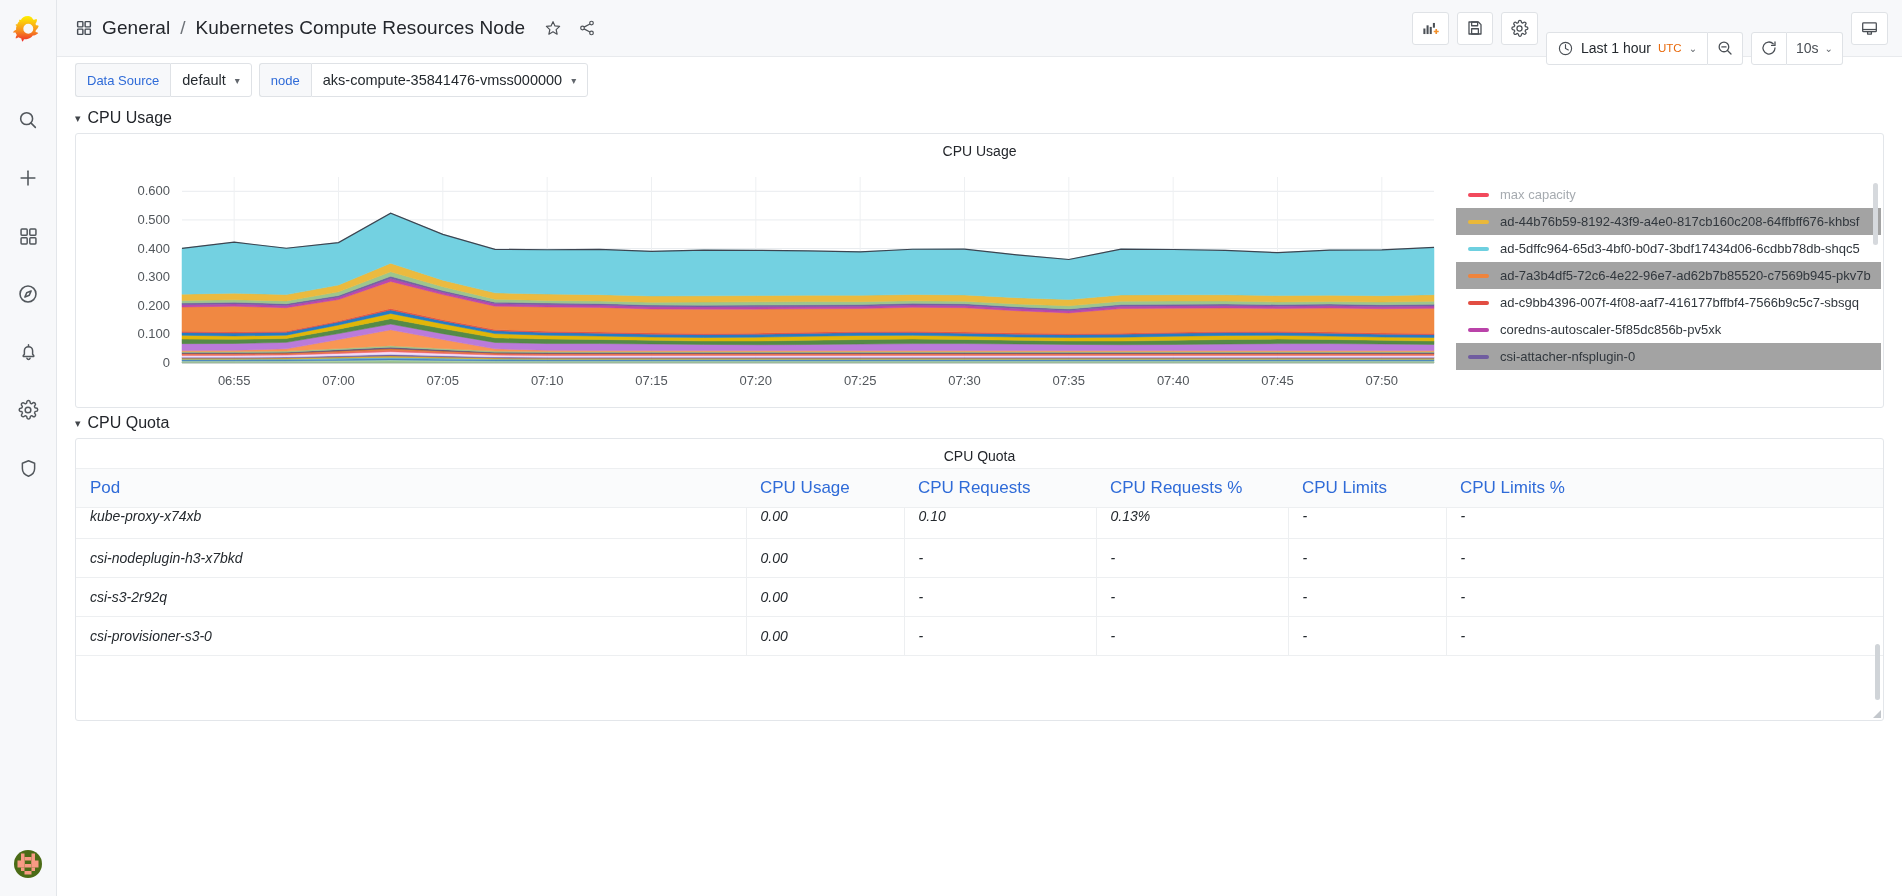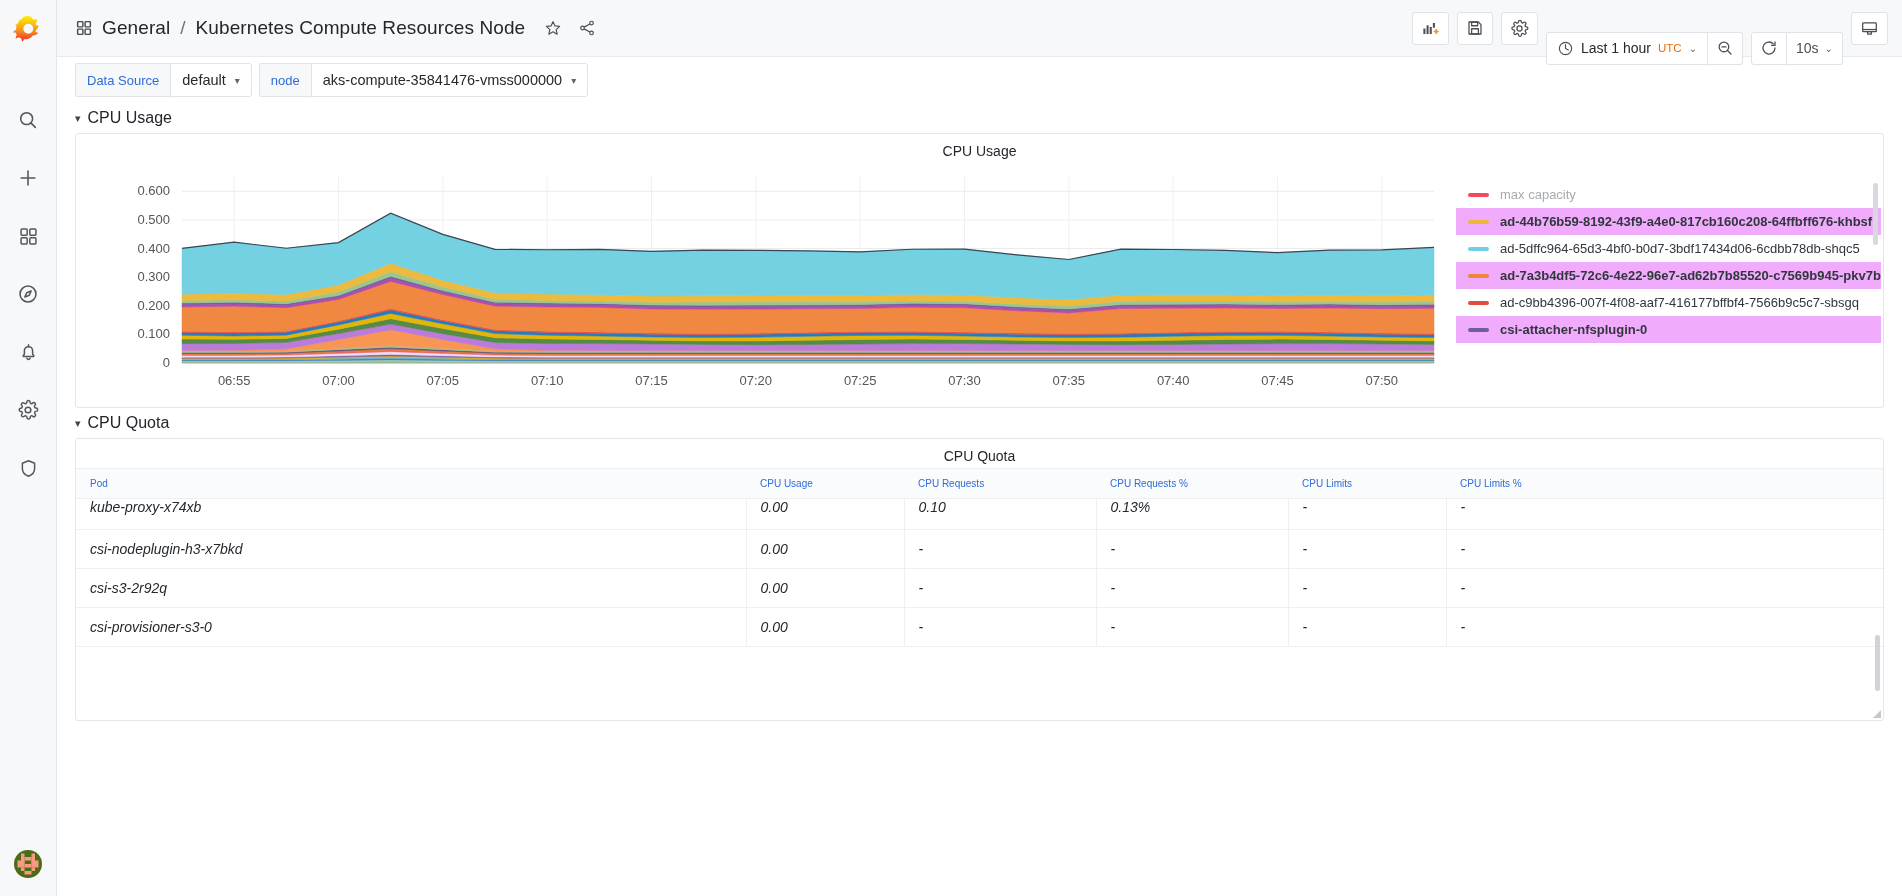--- a/index.html
+++ b/index.html
@@ -110,33 +110,33 @@
   .legend-box {
     flex: 1; position: relative; overflow: hidden;
     border-left: 0; padding-top: 18px;
   }
   .legend-scroll { position: relative; height: 214px; overflow: hidden; }
   .legend-item {
     display: flex; align-items: center; gap: 11px;
     height: 27px; padding-left: 12px; font-size: 13px;
     color: #31373d; cursor: pointer; white-space: nowrap;
   }
-  .legend-item.alt { background: #f0abfc; font-weight: bold; }
+  .legend-item.alt { background: #a3a3a3; }
   .legend-item.dim { color: #a6abb0; align-items: center; }
   .legend-swatch { width: 21px; height: 4px; border-radius: 2px; flex: 0 0 21px; }
   .legend-sb {
     position: absolute; right: 3px; top: 20px;
     width: 5px; height: 62px; border-radius: 3px; background: #d6d9dd;
   }
 
   
   .table-panel { height: 283px; position: relative; overflow: hidden; }
   .tbl { width: 100%; border-collapse: collapse; table-layout: fixed; font-size: 14px; }
   .tbl th {
-    text-align: left; font-weight: 400; font-size: 10px;
+    text-align: left; font-weight: 400; font-size: 17px;
     color: #2f6bd8; padding: 9px 12px 9px 14px;
     background: #fafbfc; border-top: 1px solid #edeff1; border-bottom: 1px solid #edeff1;
     cursor: pointer; white-space: nowrap;
   }
   .tbl td {
     padding: 11px 12px 11px 14px; color: #24292e;
     border-bottom: 1px solid #edeff1; border-right: 1px solid #edeff1;
     white-space: nowrap; overflow: hidden; text-overflow: ellipsis; font-style: italic;
   }
   .tbl td:last-child, .tbl th:last-child { border-right: none; }
@@ -441,20 +441,24 @@
                 <span>ad-5dffc964-65d3-4bf0-b0d7-3bdf17434d06-6cdbb78db-shqc5</span>
               </div>
               <div class="legend-item alt">
                 <span class="legend-swatch" style="background: rgb(239, 132, 60);"></span>
                 <span>ad-7a3b4df5-72c6-4e22-96e7-ad62b7b85520-c7569b945-pkv7b</span>
               </div>
               <div class="legend-item">
                 <span class="legend-swatch" style="background: rgb(226, 77, 66);"></span>
                 <span>ad-c9bb4396-007f-4f08-aaf7-416177bffbf4-7566b9c5c7-sbsgq</span>
               </div>
+              <div class="legend-item">
+                <span class="legend-swatch" style="background: rgb(186, 67, 169);"></span>
+                <span>coredns-autoscaler-5f85dc856b-pv5xk</span>
+              </div>
               <div class="legend-item alt">
                 <span class="legend-swatch" style="background: rgb(112, 93, 160);"></span>
                 <span>csi-attacher-nfsplugin-0</span>
               </div>
             </div>
           <div class="legend-sb"></div>
         </div>
       </div>
     </div>
 

